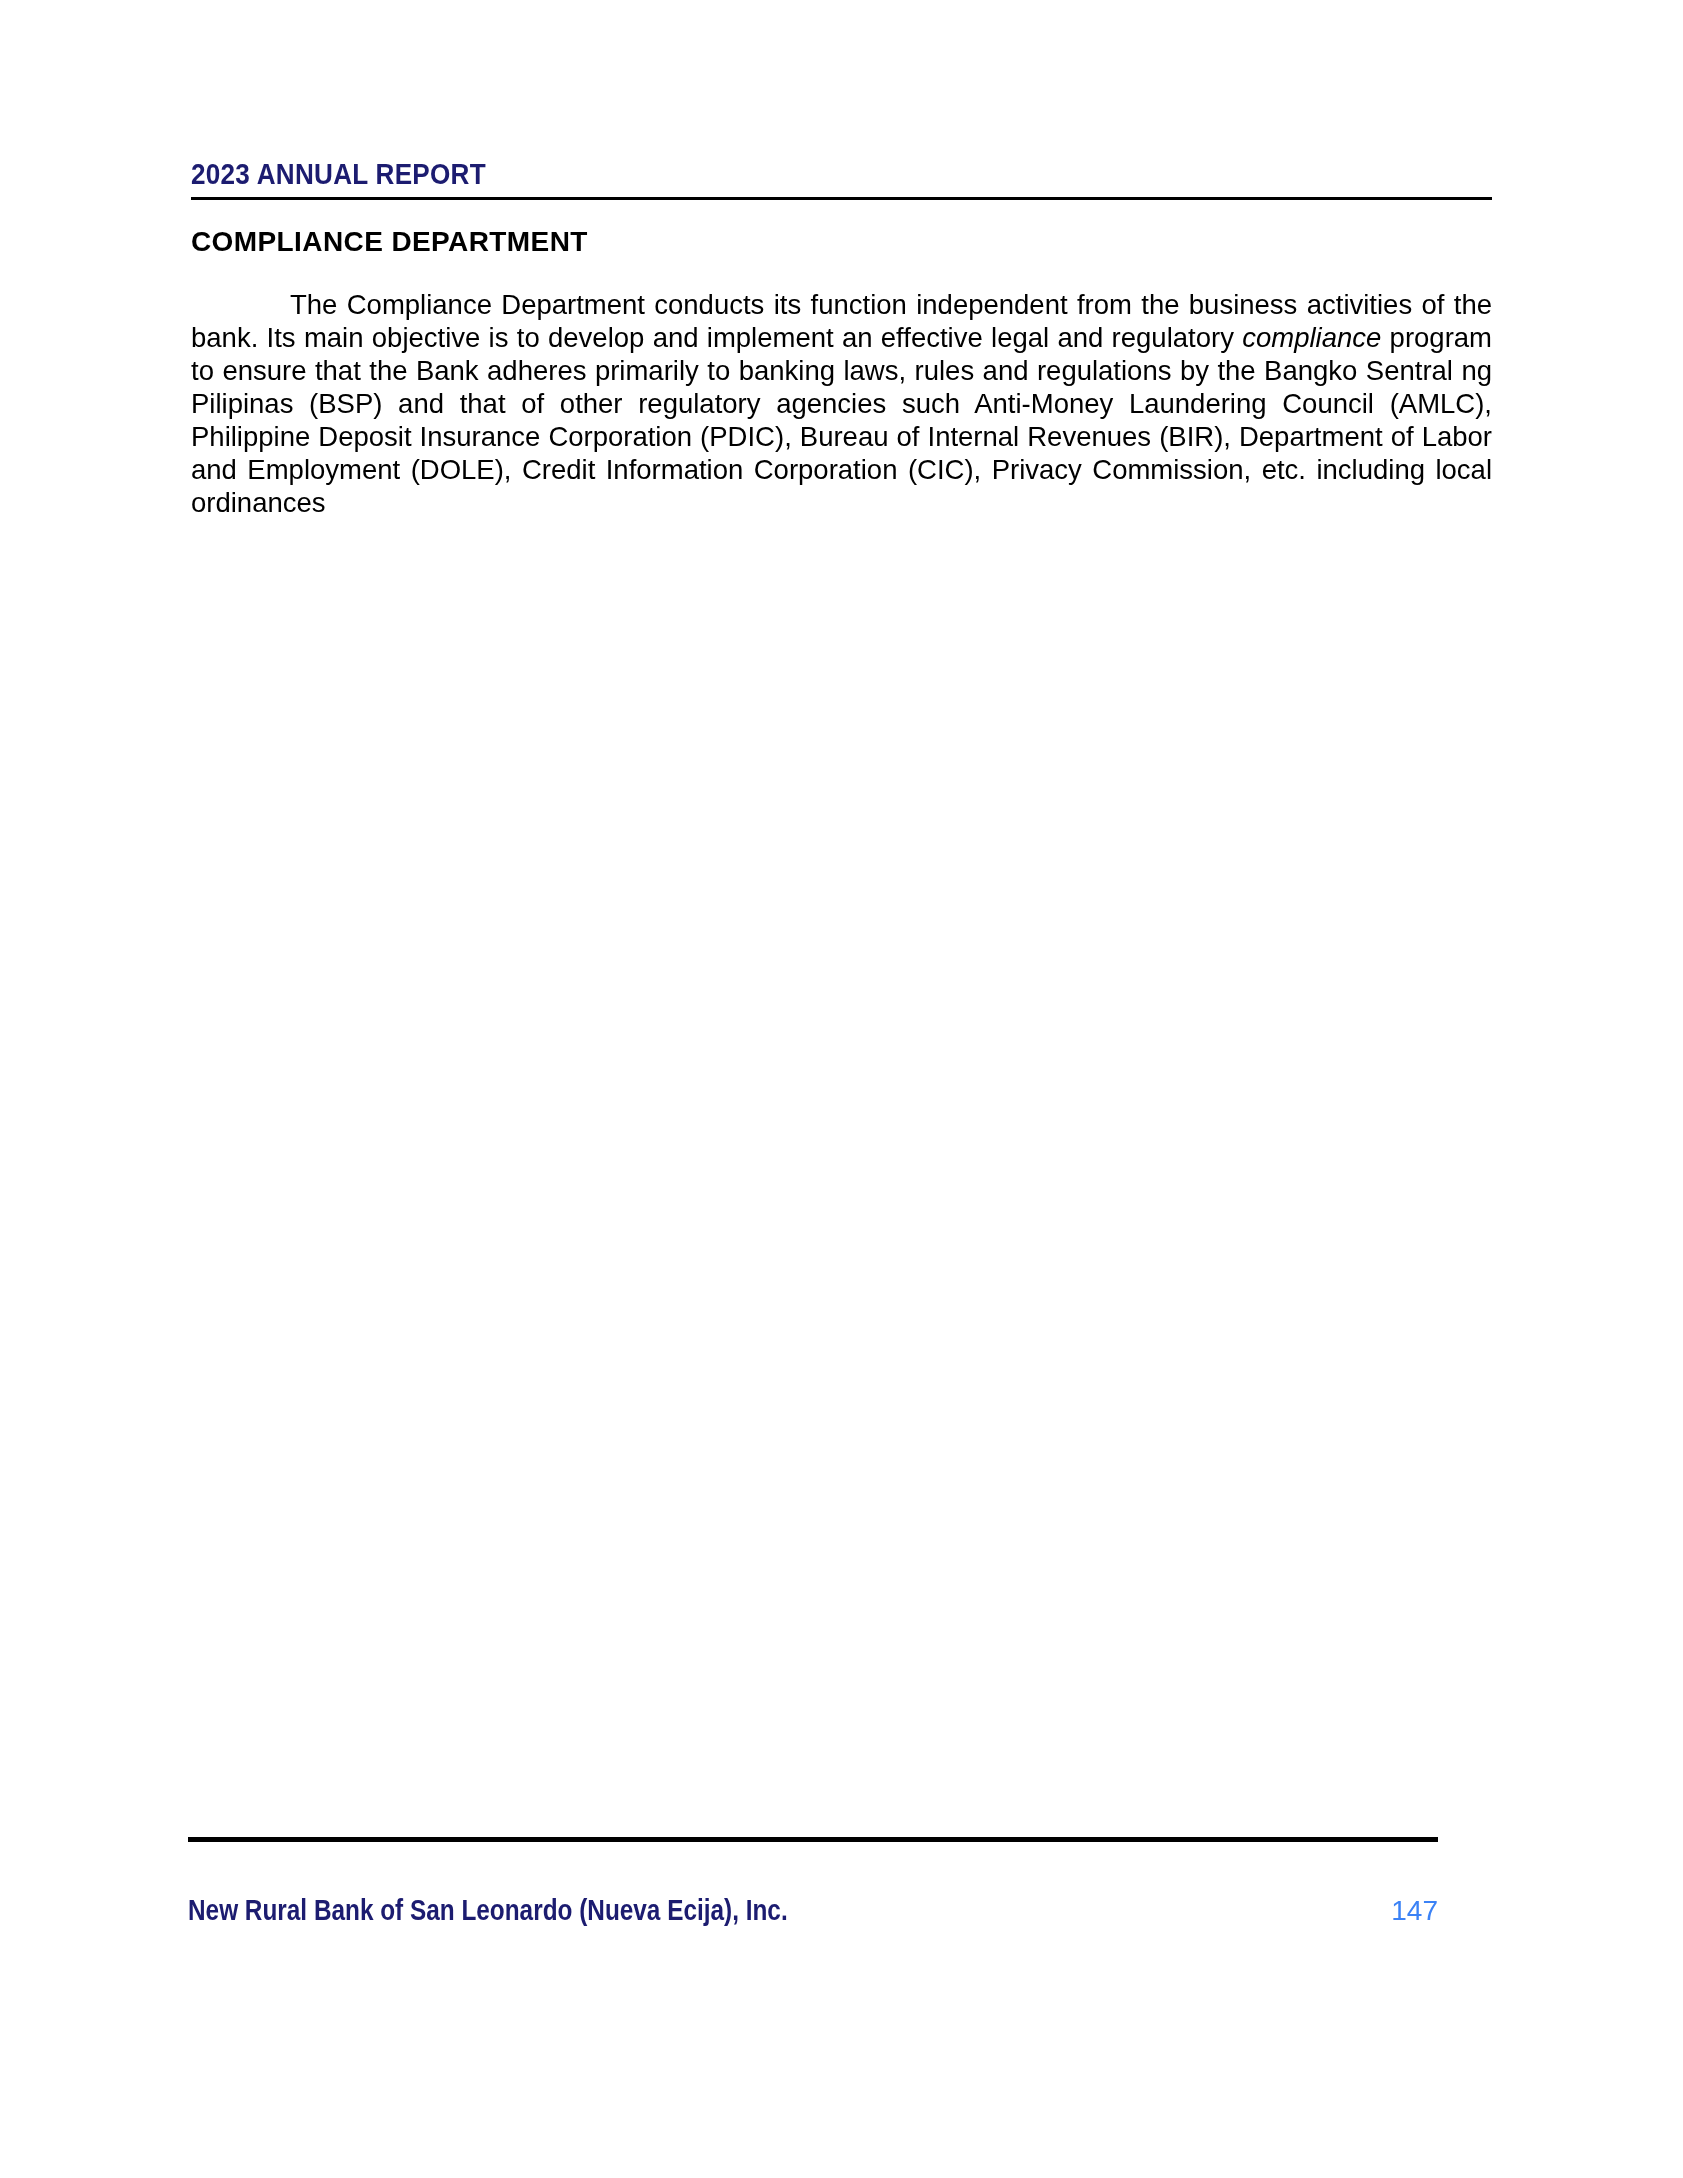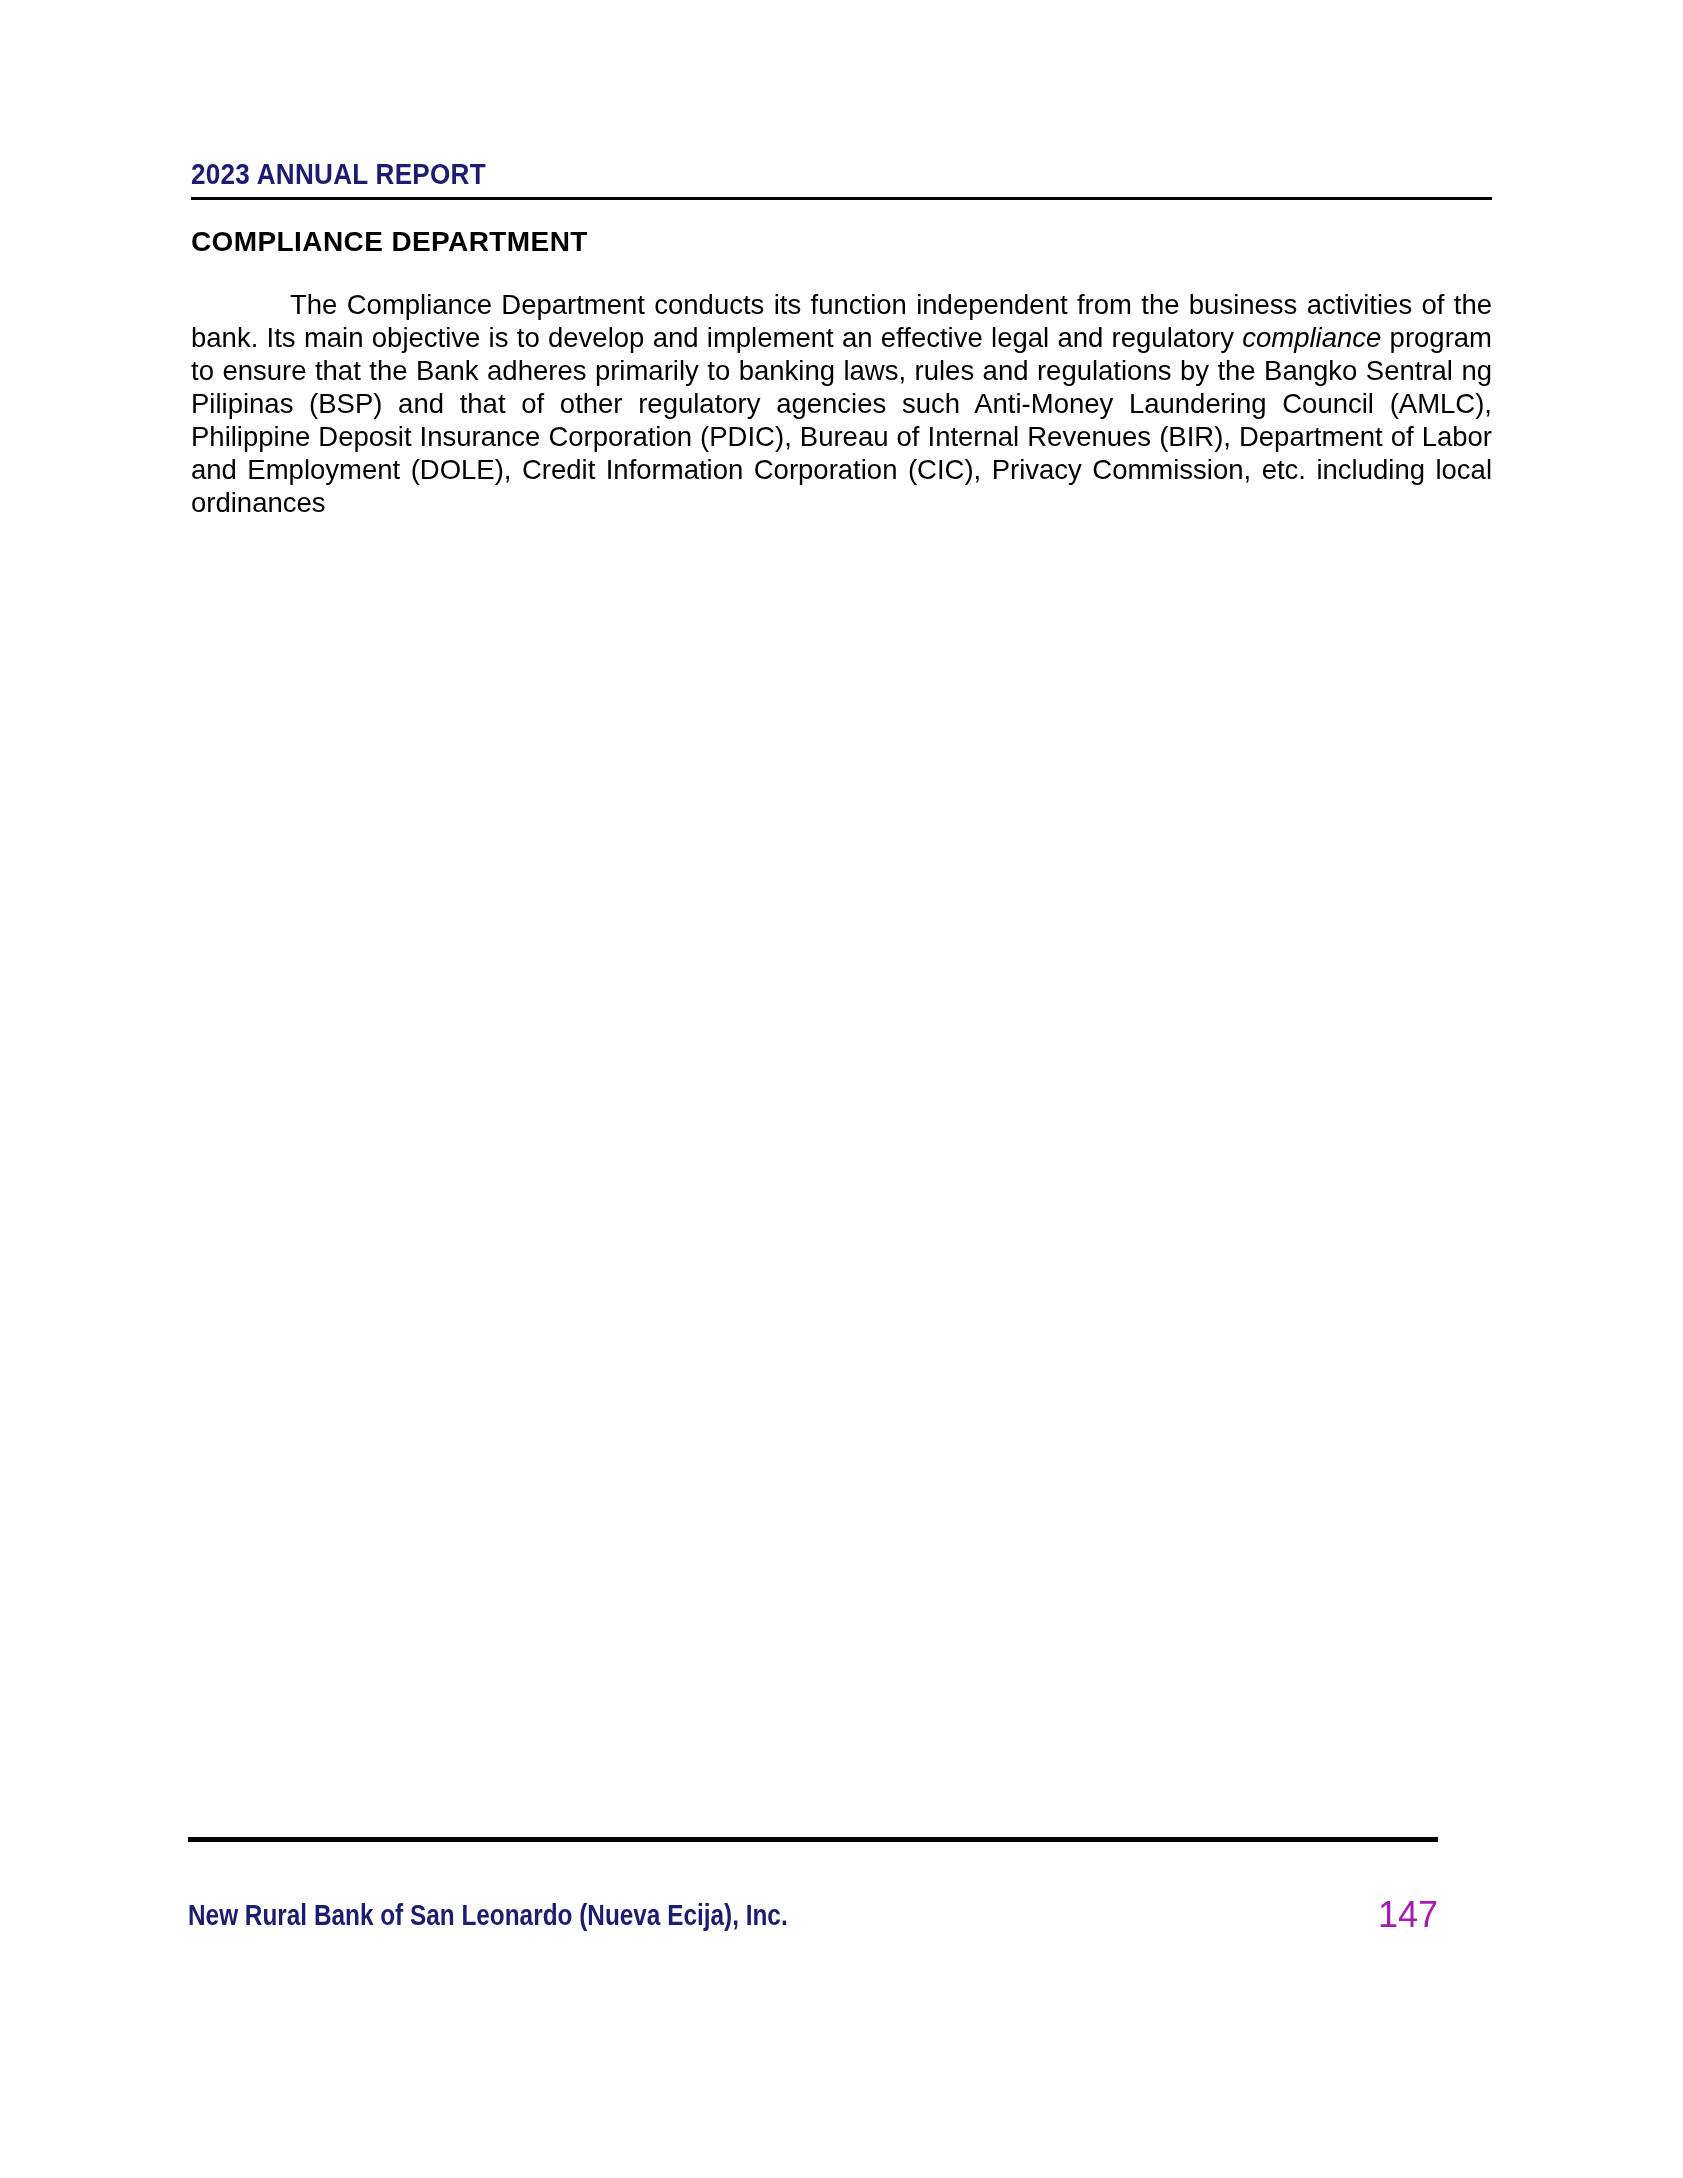--- a/index.html
+++ b/index.html
@@ -79,22 +79,22 @@
   }
   .footer-bank {
     font-size: 29px;
     font-weight: bold;
     color: var(--navy, #1c1c70);
     white-space: nowrap;
     transform: scaleX(0.84);
     transform-origin: 0 50%;
   }
   .footer-page {
-    font-size: 36px;
-    color: #a21caf;
+    font-size: 28px;
+    color: #3b82f6;
   }
 </style>
 </head>
 <body>
 
 <div class="page">
 
   <div class="header-title">2023 ANNUAL REPORT</div>
 
   <div class="header-rule"></div>

